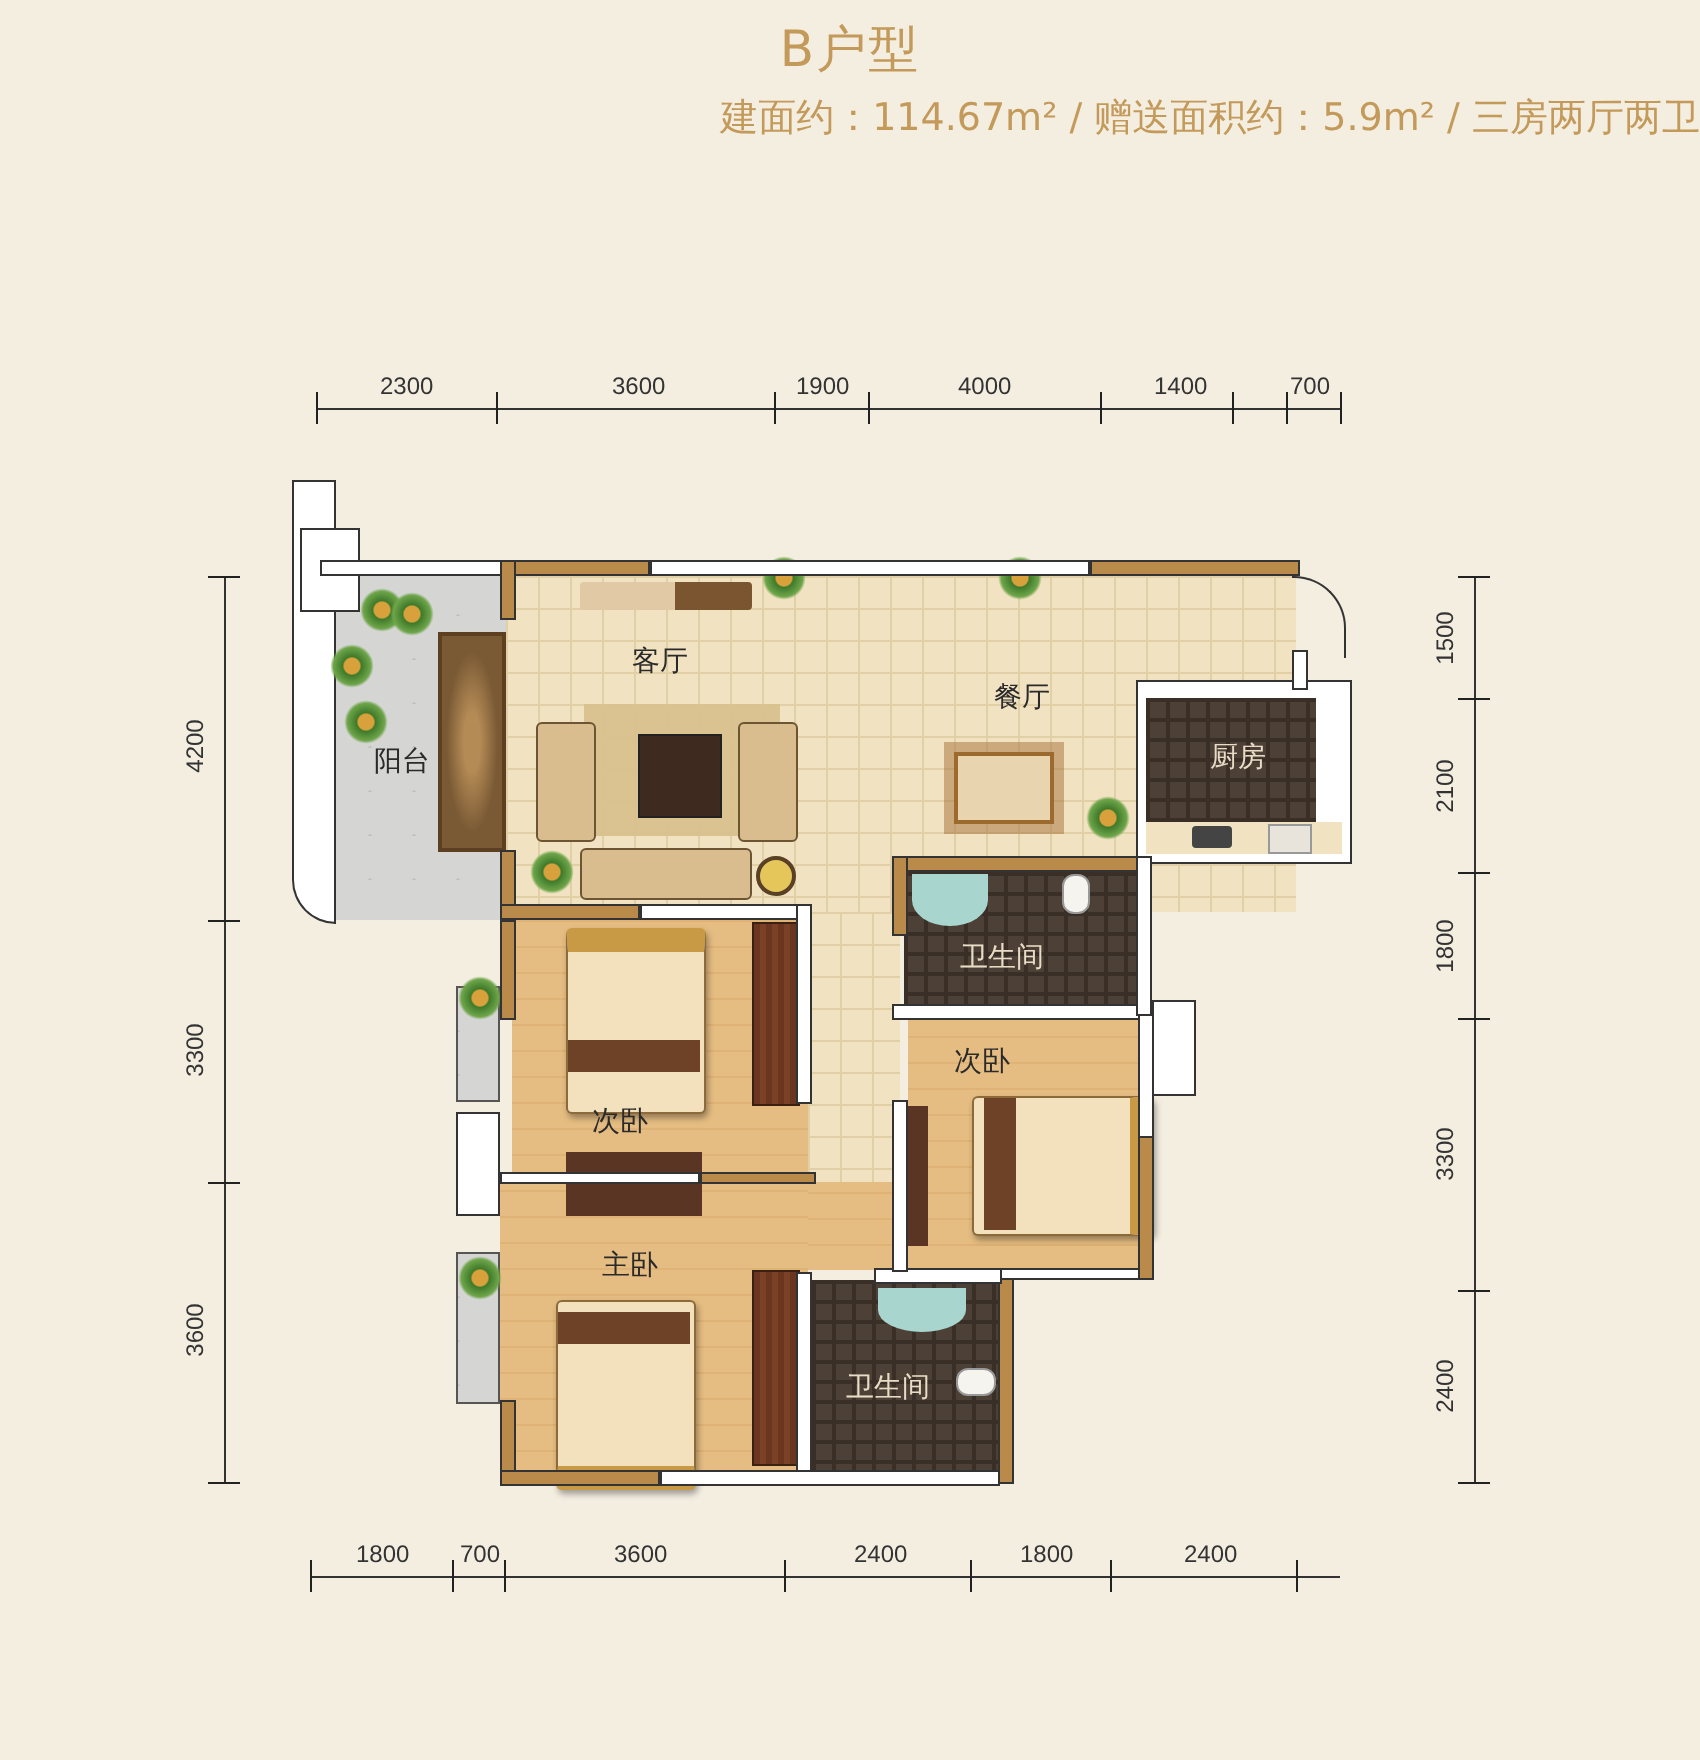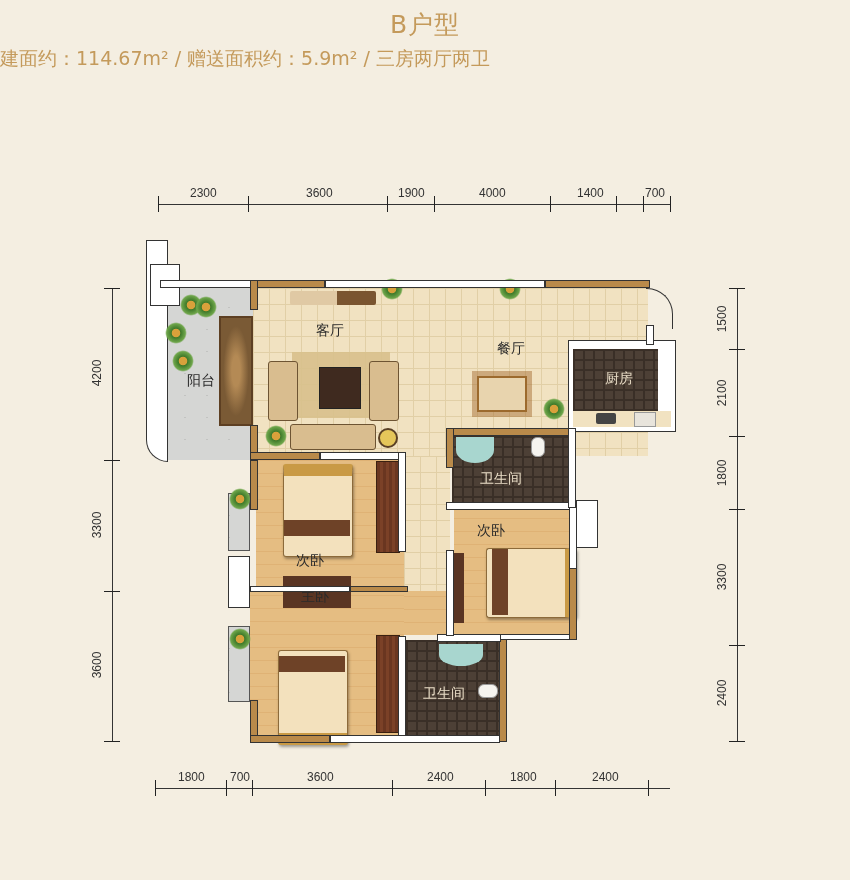--- a/index.html
+++ b/index.html
@@ -1,18 +1,18 @@
 <!DOCTYPE html>
 <html><head>
 <meta charset="utf-8">
 <style>
   html,body{margin:0;padding:0;}
   body{width:850px;height:880px;background:#f4eee1;position:relative;overflow:hidden;font-family:"DejaVu Sans",sans-serif;}
   .title{position:absolute;left:0;width:850px;top:8px;text-align:center;color:#c49a5b;font-size:25px;letter-spacing:1px;}
-  .subtitle{position:absolute;left:0;width:850px;top:46px;text-align:left;color:#c49a5b;font-size:19px;}
+  .subtitle{position:absolute;left:0;width:850px;top:46px;text-align:right;color:#c49a5b;font-size:19px;}
   .dim{position:absolute;font-family:"Liberation Sans",sans-serif;font-size:12px;color:#333;}
   .hline{position:absolute;height:1px;background:#333;}
   .vline{position:absolute;width:1px;background:#333;}
   .tick{position:absolute;background:#222;}
   .vtext{position:absolute;font-family:"Liberation Sans",sans-serif;font-size:12px;color:#333;transform:rotate(-90deg);transform-origin:center;white-space:nowrap;}
   .room{position:absolute;}
   .label{position:absolute;font-size:14px;color:#2a2a2a;white-space:nowrap;}
   .label.light{color:#e8dcc6;}
   .wall{position:absolute;background:#fff;border:1.5px solid #333;box-sizing:border-box;}
   .wallb{position:absolute;background:#b98a4a;border:1.5px solid #333;box-sizing:border-box;}
@@ -143,21 +143,21 @@
   <div style="position:absolute;left:284px;top:520px;width:66px;height:16px;background:#6e4227;"></div>
   <div class="wardrobe" style="left:376px;top:461px;width:22px;height:90px;"></div>
   <span class="label" style="left:296px;top:552px;">次卧</span>
 
   <div class="room wood" style="left:250px;top:592px;width:154px;height:146px;"></div>
   <div class="room wood" style="left:404px;top:591px;width:46px;height:44px;"></div>
   <div style="position:absolute;left:283px;top:576px;width:68px;height:32px;background:#5a3523;"></div>
   <div class="bed" style="left:278px;top:650px;width:68px;height:82px;border-bottom:12px solid #c99a45;"></div>
   <div style="position:absolute;left:279px;top:656px;width:66px;height:16px;background:#6e4227;"></div>
   <div class="wardrobe" style="left:376px;top:635px;width:22px;height:96px;"></div>
-  <span class="label" style="left:301px;top:588px;font-family:Liberation Mono, monospace;">主卧</span>
+  <span class="label" style="left:301px;top:624px;font-family:Liberation Mono, monospace;">主卧</span>
 
   <div class="grey-tile" style="position:absolute;left:228px;top:493px;width:22px;height:58px;border:1.5px solid #555;box-sizing:border-box;"></div>
   <div class="wall" style="left:228px;top:556px;width:22px;height:52px;"></div>
   <div class="grey-tile" style="position:absolute;left:228px;top:626px;width:22px;height:76px;border:1.5px solid #555;box-sizing:border-box;"></div>
   <div class="plant" style="left:229px;top:488px;"></div>
   <div class="plant" style="left:229px;top:628px;"></div>
 
   <div class="room wood" style="left:454px;top:510px;width:115px;height:125px;"></div>
   <div class="bed" style="left:486px;top:548px;width:78px;height:68px;border-right:12px solid #c99a45;"></div>
   <div style="position:absolute;left:492px;top:549px;width:16px;height:66px;background:#6e4227;"></div>

